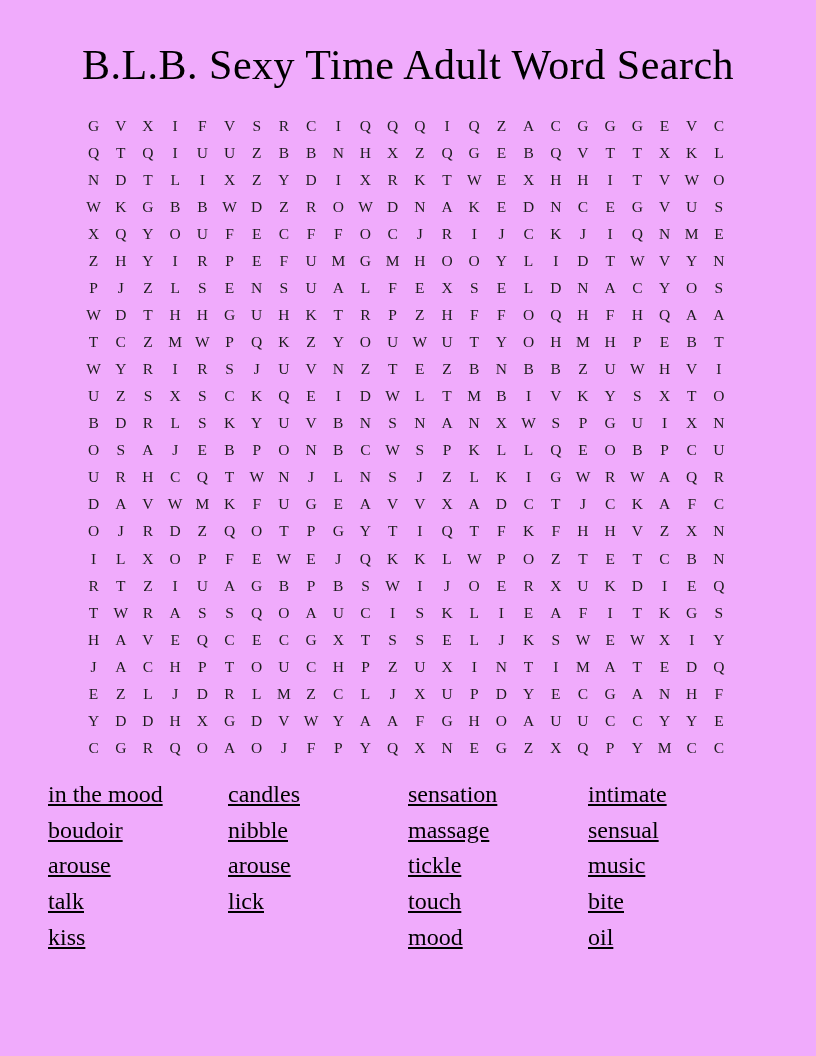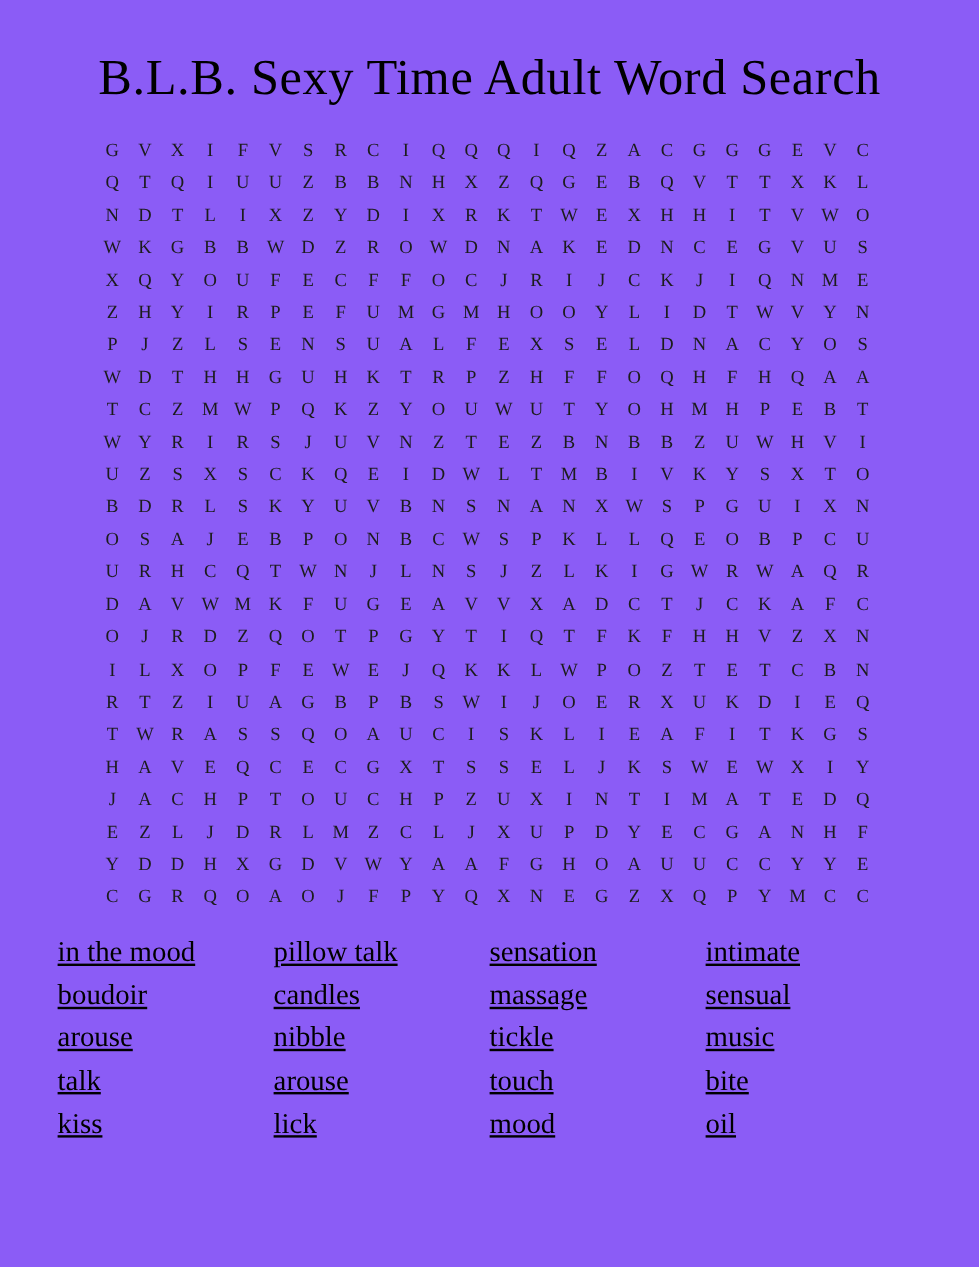--- a/index.html
+++ b/index.html
@@ -2,21 +2,21 @@
 <html><head>
 <meta charset="utf-8">
 <style>
   * { margin: 0; padding: 0; box-sizing: border-box; }
   html, body { background: #ffffff; }
   .page {
     position: relative;
     width: 816px;
     height: 1056px;
     margin: 0 auto;
-    background: #8b5cf6;
+    background: #f0abfc;
     font-family: "Liberation Serif", serif;
     color: #000000;
     overflow: hidden;
   }
   .title {
     position: absolute;
     top: 40px;
     left: 0;
     width: 100%;
     text-align: center;
@@ -644,21 +644,20 @@
     </div>
   <div class="word-list">
       <div class="word-col">
         <div class="word">in the mood</div>
         <div class="word">boudoir</div>
         <div class="word">arouse</div>
         <div class="word">talk</div>
         <div class="word">kiss</div>
       </div>
       <div class="word-col">
-        <div class="word">pillow talk</div>
         <div class="word">candles</div>
         <div class="word">nibble</div>
         <div class="word">arouse</div>
         <div class="word">lick</div>
       </div>
       <div class="word-col">
         <div class="word">sensation</div>
         <div class="word">massage</div>
         <div class="word">tickle</div>
         <div class="word">touch</div>

